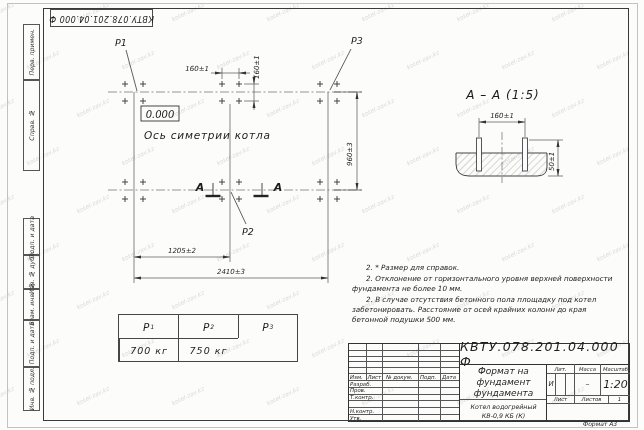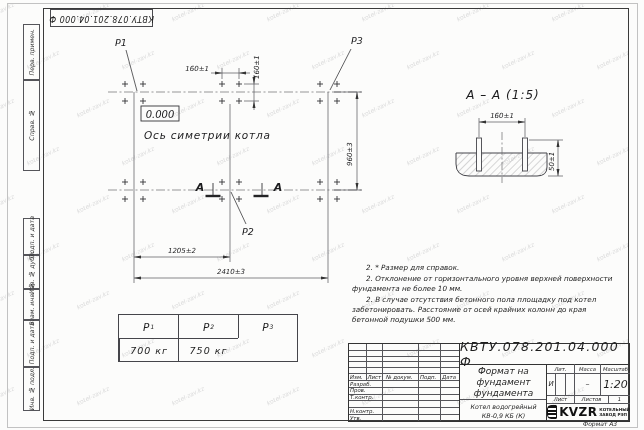--- a/index.html
+++ b/index.html
@@ -343,26 +343,18 @@
         <div class="tbr-cell" style="width:9.3px;border-right:1px solid #55555a;"></div>
         <div class="tbr-cell" style="width:9.4px;border-right:1px solid #55555a;"></div>
         <div class="tbr-cell" style="width:26px;border-right:1px solid #55555a;font-size:8px;">–</div>
         <div class="tbr-cell" style="width:29px;font-size:11px;">1:20</div>
       </div>
       <div class="tbr-row" style="top:31px;height:8px;border-bottom:1px solid #55555a;position:absolute;">
         <div class="tbr-cell small-lbl" style="width:28px;border-right:1px solid #55555a;">Лист</div>
         <div class="tbr-cell small-lbl" style="width:34px;border-right:1px solid #55555a;">Листов</div>
         <div class="tbr-cell small-lbl" style="width:21px;">1</div>
       </div>
-      <div class="tb-logo">
-        <div class="logo-glyph"></div>
-        <div class="logo-word">KVZR</div>
-        <div class="logo-cap">
-          <div>КОТЕЛЬНЫЙ</div>
-          <div>ЗАВОД РЭП</div>
-        </div>
-      </div>
     </div>
   </div>
 
   <div class="format-label">Формат А3</div>
 
 </div>
 
 </body></html>

